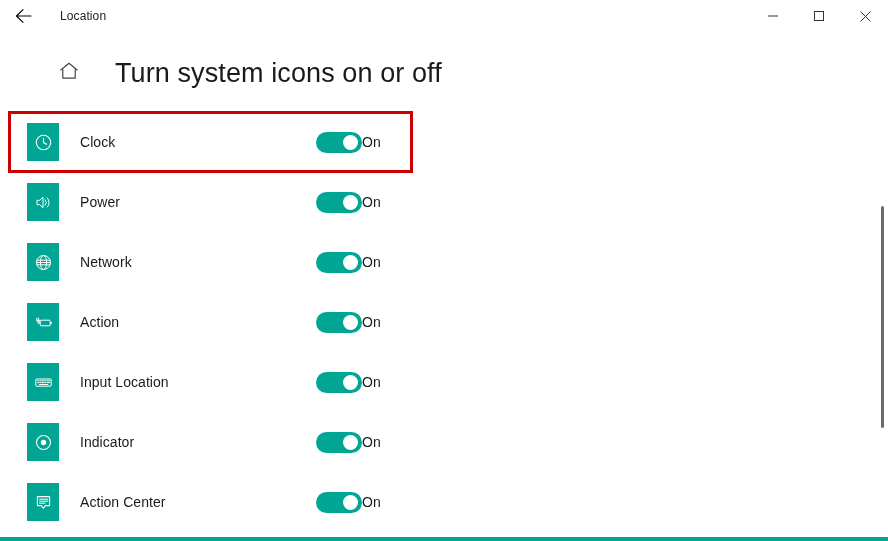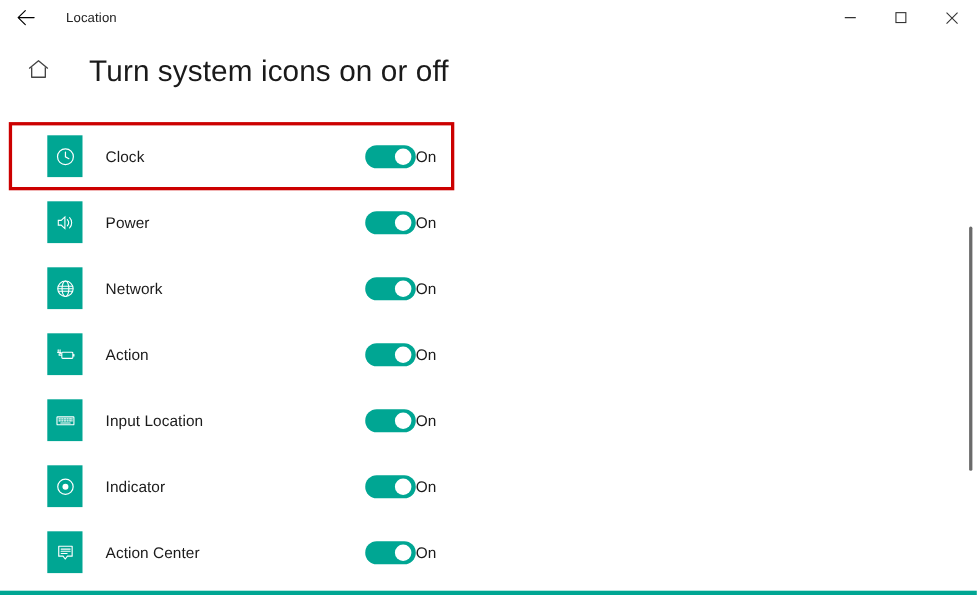--- a/index.html
+++ b/index.html
@@ -57,20 +57,22 @@
   .win-btn svg { display: block; }
 
   
   .page-header {
     position: absolute;
     top: 50px;
     left: 0;
     width: 852px;
     height: 46px;
     display: flex;
+    align-items: center;
+    padding-left: 34px;
   }
   .home-icon {
     width: 30px;
     height: 30px;
     margin-left: 20px;
     display: flex;
     align-items: center;
     justify-content: center;
   }
   .page-title {
@@ -79,21 +81,21 @@
     color: #1a1a1a;
     margin-left: 31px;
     white-space: nowrap;
     letter-spacing: .1px;
   }
 
   
   .list {
     position: absolute;
     top: 112px;
-    left: 16px;
+    left: 0;
     width: 836px;
   }
   .row {
     position: relative;
     height: 60px;
     display: flex;
     align-items: center;
   }
   .tile {
     width: 32px;

